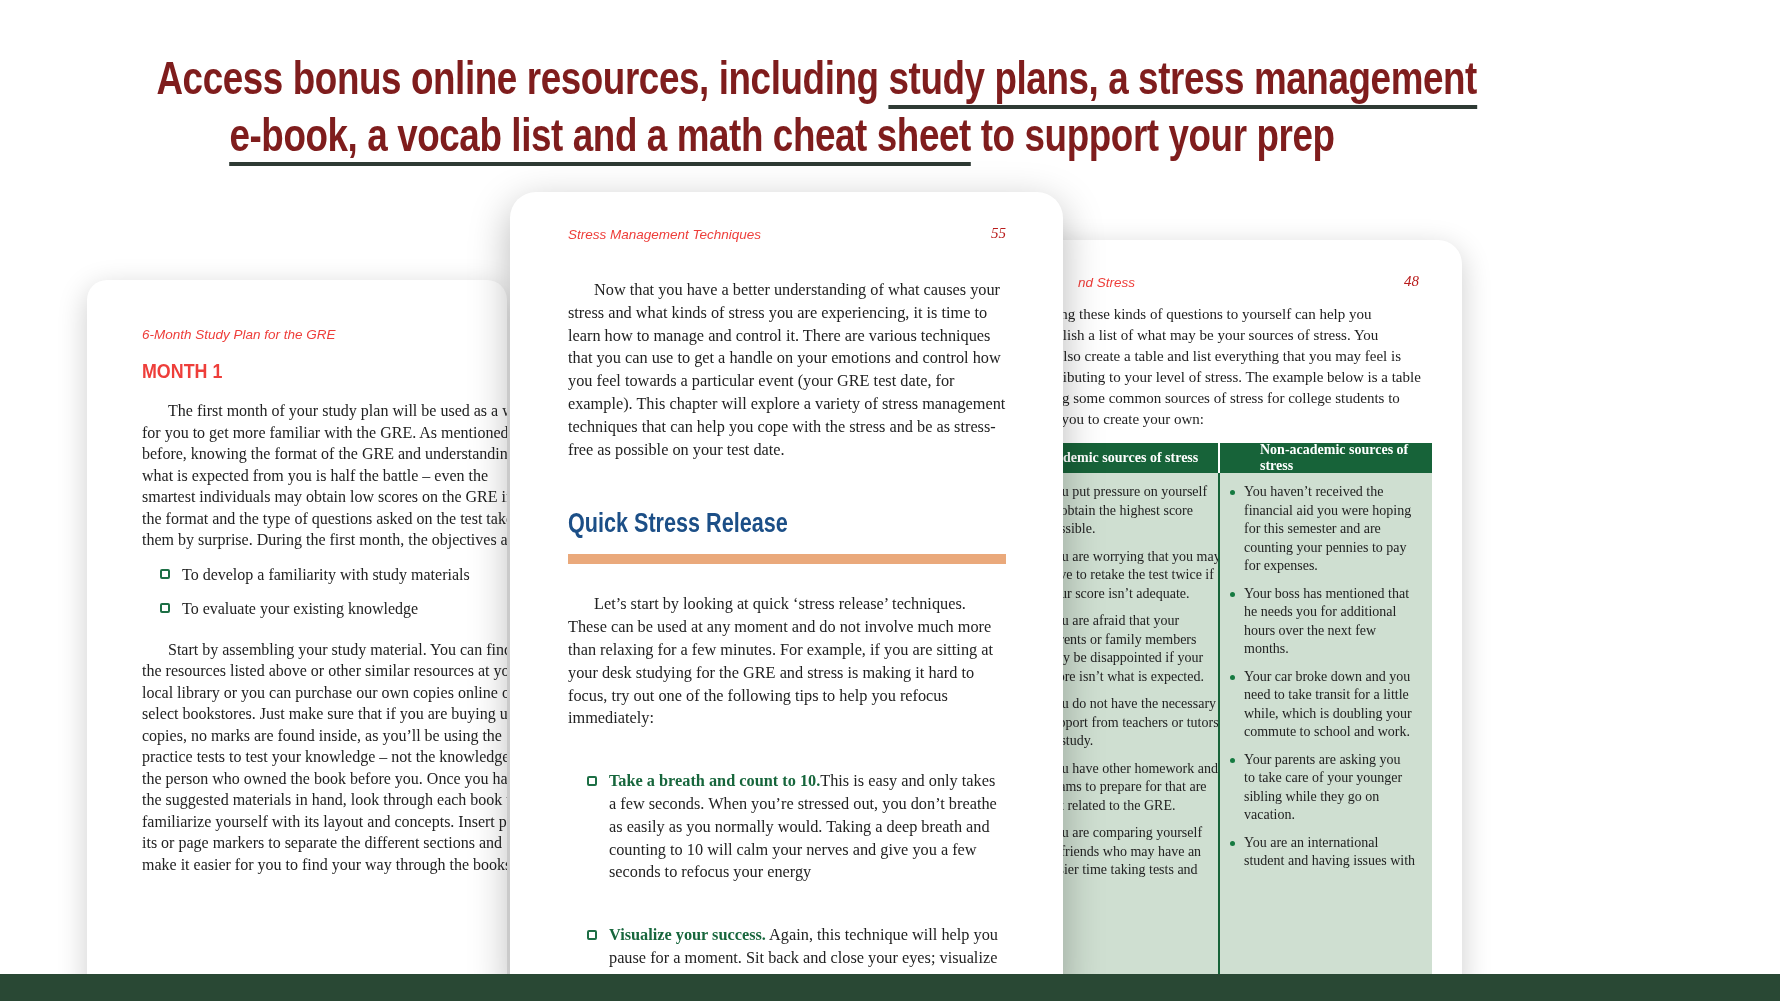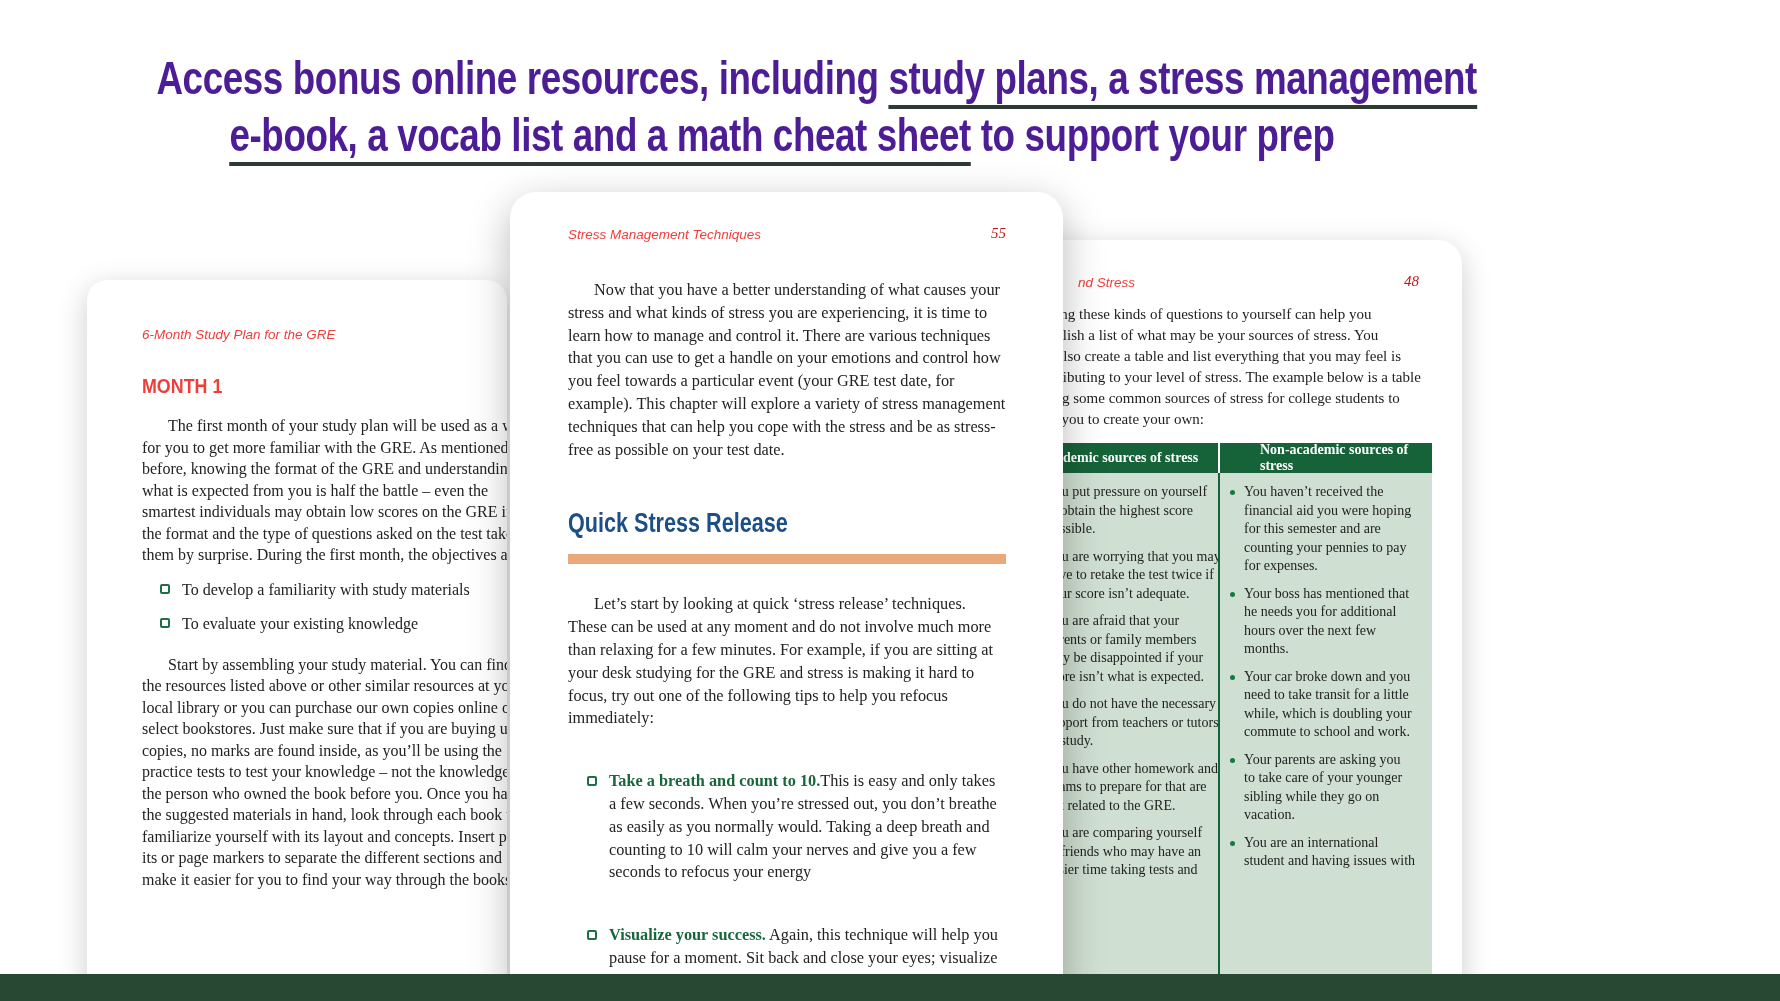--- a/index.html
+++ b/index.html
@@ -1,21 +1,21 @@
 <!DOCTYPE html>
 <html><head>
 <meta charset="utf-8">
 <style>
   * { margin:0; padding:0; box-sizing:border-box; }
   html,body { width:1780px; height:1001px; background:#ffffff; overflow:hidden; position:relative;
               font-family:"Liberation Serif", serif; color:#222; }
 
   
   .headline-block { position:absolute; left:0; top:50px; width:1564px; text-align:center;
-                    color:#4c1d95; font-family:"Liberation Sans", sans-serif; font-weight:700; }
+                    color:#7f1d1d; font-family:"Liberation Sans", sans-serif; font-weight:700; }
   .hl-line { white-space:nowrap; font-size:46px; line-height:57px; letter-spacing:-0.5px;
              transform:scaleX(.80); transform-origin:50% 50%; }
   .hl-u { border-bottom:4px solid #2e3a34; padding-bottom:1px; }
 
   
   .page-card { position:absolute; background:#fff; overflow:hidden; }
   #left-card   { left:87px;  top:280px; width:420px; height:721px; border-radius:20px;
                  box-shadow:0 8px 30px rgba(0,0,0,.20); z-index:1; }
   #center-card { left:510px; top:192px; width:553px; height:809px; border-radius:26px;
                  box-shadow:0 12px 40px rgba(0,0,0,.28); z-index:3; }
@@ -24,21 +24,21 @@
 
   .running-header { font-family:"Liberation Sans", sans-serif; font-style:italic;
                     font-size:13.5px; color:#ee3e3a; }
   .page-num { font-style:italic; font-size:15px; color:#b91c1c; }
   .book-text { font-size:16px; line-height:21.5px; }
   .indent { text-indent:26px; }
   .condensed { display:inline-block; transform:scaleX(.85); transform-origin:0 50%; }
 
   
   .lp-content { padding:47px 0 0 55px; width:447px; }
-  .lp-month { margin-top:32px; color:#ee3e3a; font-family:"Liberation Sans", sans-serif;
+  .lp-month { margin-top:17px; color:#ee3e3a; font-family:"Liberation Sans", sans-serif;
               font-weight:700; font-size:21px; }
   .lp-text { width:392px; }
   .lp-p1 { margin-top:17px; }
   .objective { display:flex; margin:13px 0 13px 18px; }
   .checkbox { flex:0 0 auto; width:10px; height:10px; border:2px solid #1d6f45;
               border-radius:2px; margin:5px 12px 0 0; }
   .lp-p2 { margin-top:19px; }
 
   
   .cp-content { padding:33px 57px 0 58px; }

